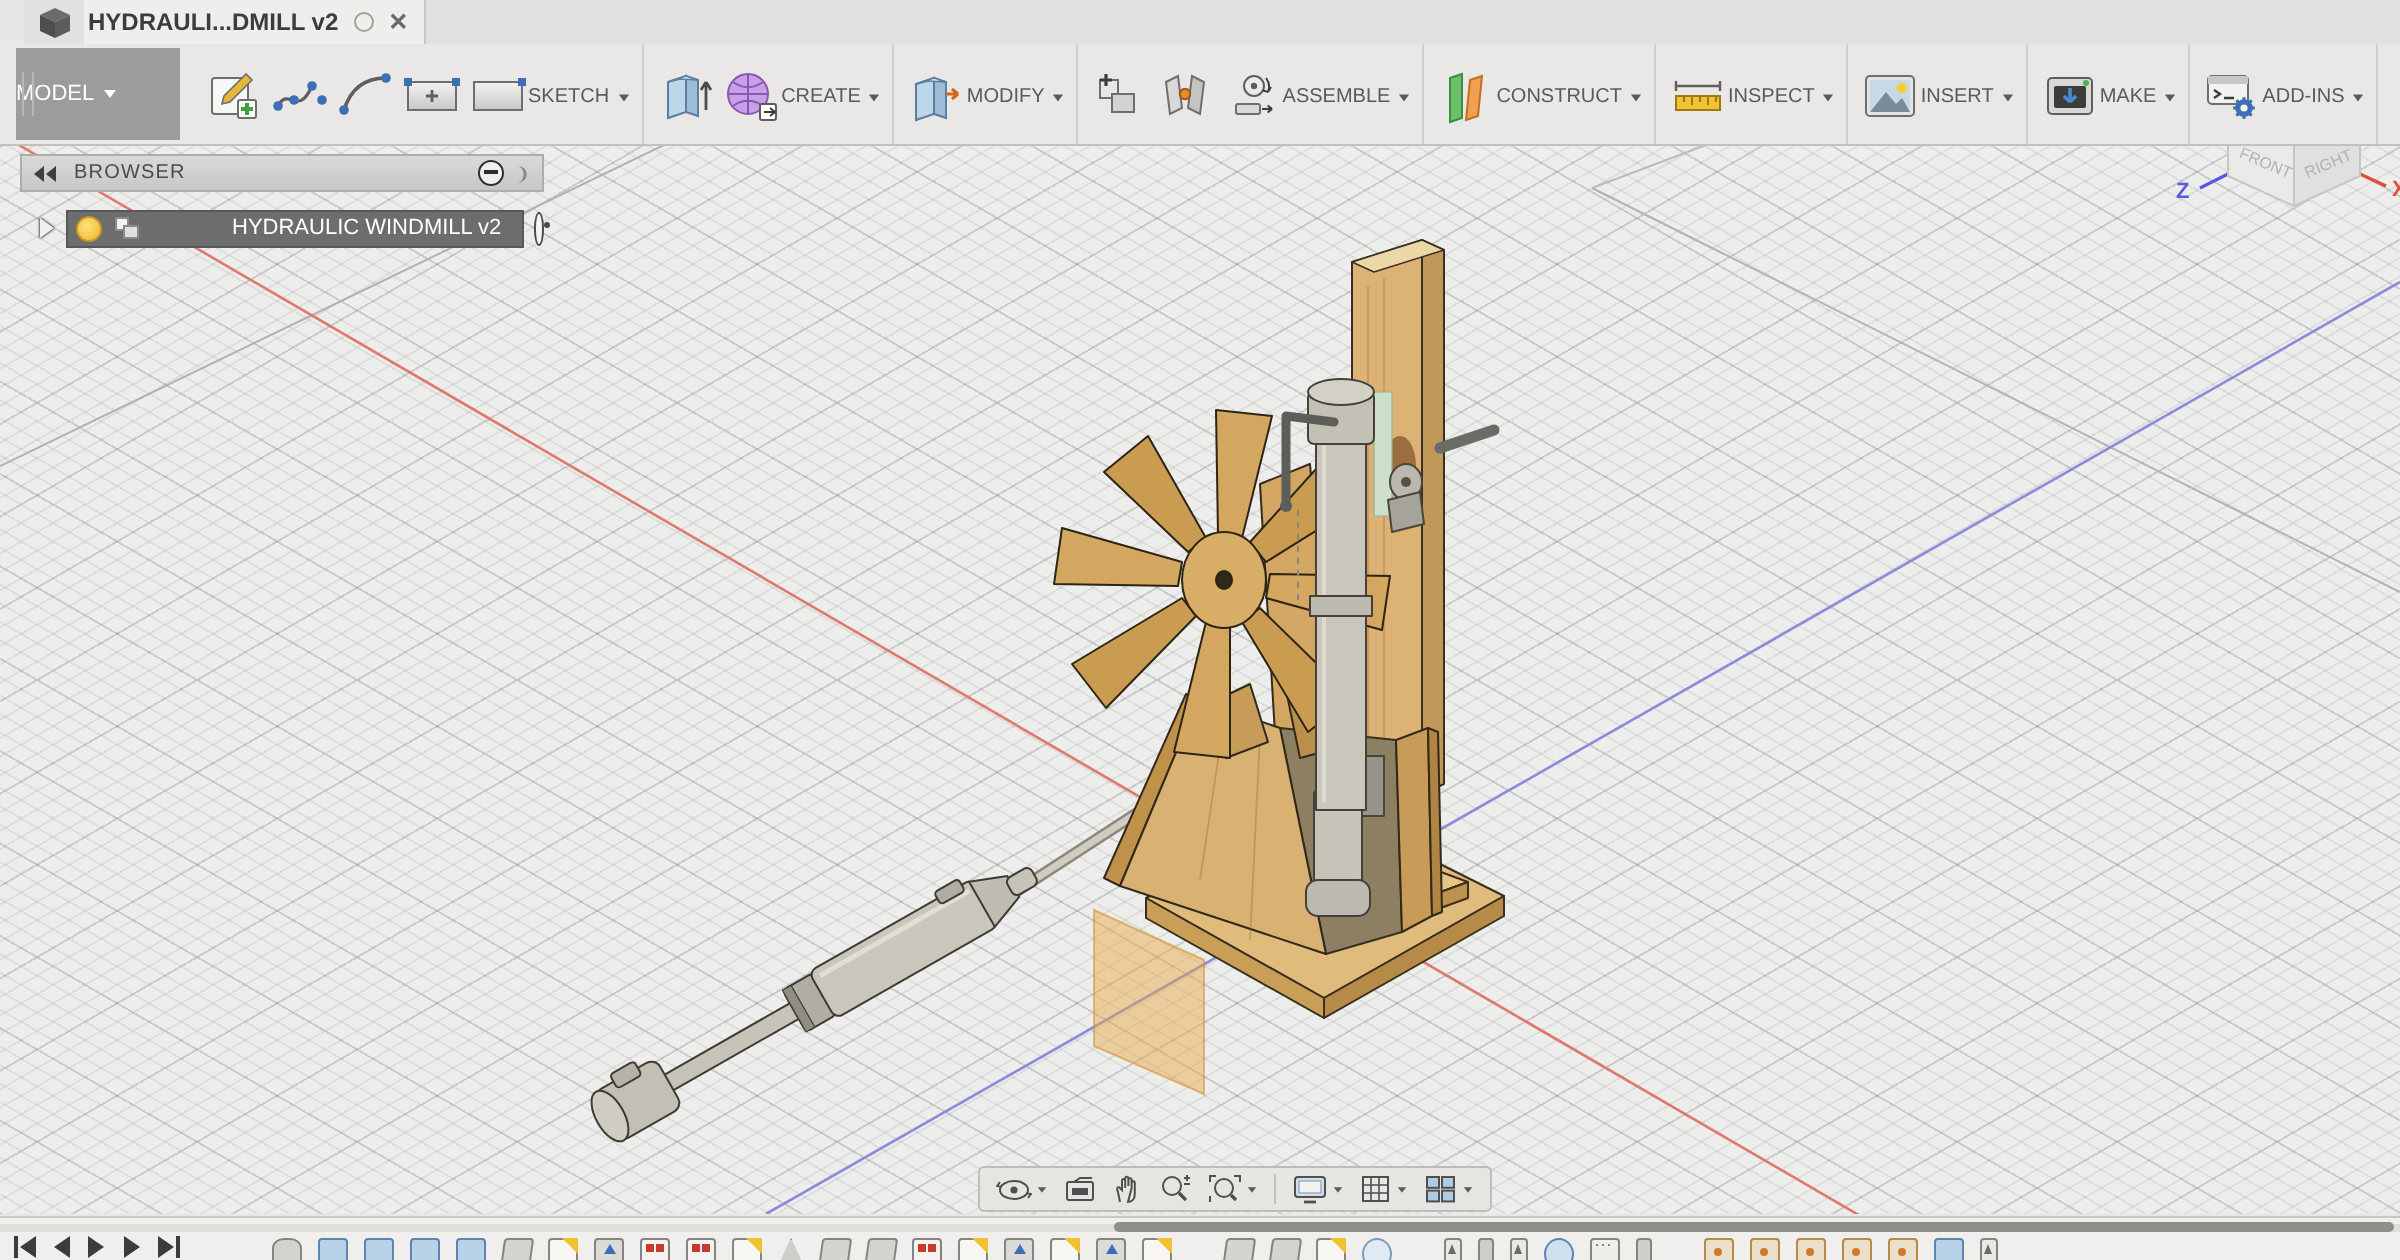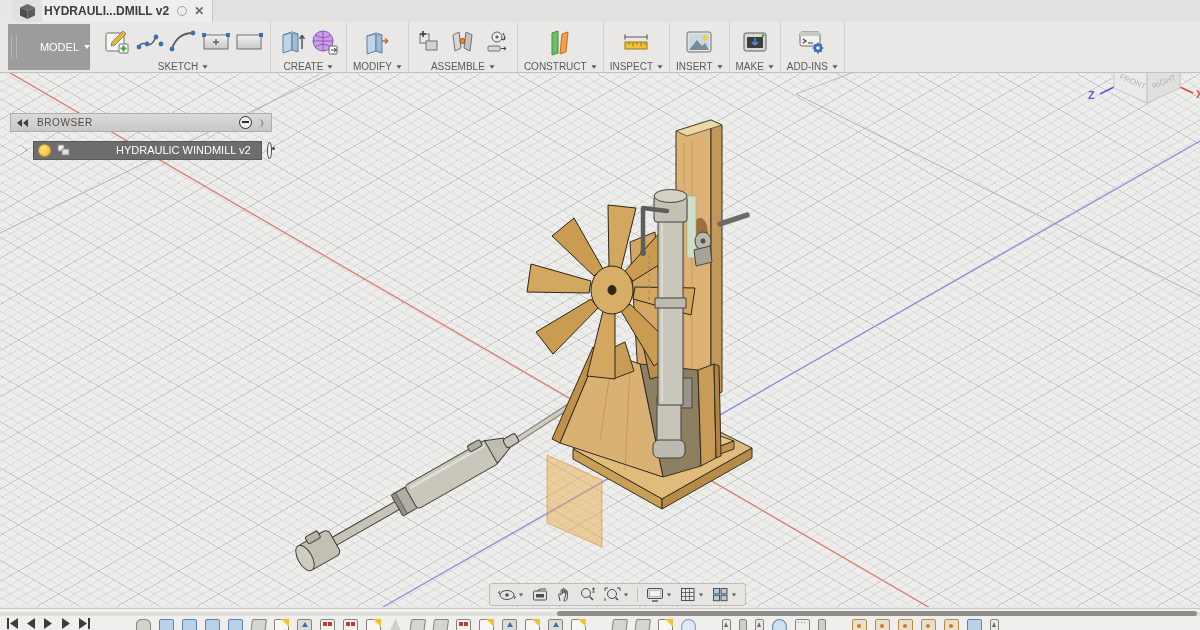--- a/index.html
+++ b/index.html
@@ -10,42 +10,42 @@
   }
   
   .tabbar{position:absolute;left:12px;top:0;width:1200px;height:22px;background:#e2e1df;border-bottom:1px solid #cfcecc;display:flex;align-items:center;}
   .appcube{width:17px;height:15px;margin:0 6px 0 7px;}
   .tab{display:flex;align-items:center;height:22px;padding:0 8px 0 2px;background:#efeeec;border-right:1px solid #c6c5c3;}
   .tab-title{font-size:12px;font-weight:bold;color:#3c3c3c;margin-right:8px;white-space:nowrap;}
   .tab-dot{width:8px;height:8px;border:1.5px solid #93a896;border-radius:50%;margin-right:7px;}
   .tab-close{font-size:12px;color:#6b6b6b;font-weight:bold;line-height:1;cursor:default;}
   
   .toolbar{position:absolute;left:0;top:22px;width:1200px;height:50px;background:#e9e8e6;border-bottom:1px solid #c2c1bf;display:flex;align-items:stretch;}
-  .model-btn{width:82px;margin:2px 6px 2px 8px;background:#9c9c9c;color:#fff;font-size:11px;display:flex;align-items:center;justify-content:flex-end;gap:5px;position:relative;}
+  .model-btn{width:82px;margin:2px 6px 2px 8px;background:#9c9c9c;color:#fff;font-size:11px;display:flex;align-items:center;justify-content:flex-start;gap:5px;position:relative;}
   .model-btn .grip{position:absolute;left:3px;top:12px;bottom:12px;width:4px;border-left:1px solid #b8b8b8;border-right:1px solid #b8b8b8;}
   .caret{display:inline-block;width:0;height:0;border-left:3.5px solid transparent;border-right:3.5px solid transparent;border-top:4px solid currentColor;}
-  .tgroup{display:flex;flex-direction:column;align-items:center;justify-content:flex-start;padding:2px 6px 0 6px;border-right:1px solid #d2d1cf;}
+  .tgroup{display:flex;flex-direction:row;align-items:center;justify-content:flex-start;padding:2px 6px 0 6px;border-right:1px solid #d2d1cf;}
   .tgroup .icons{display:flex;align-items:center;gap:3px;height:36px;}
   .tgroup .glabel{font-size:10px;color:#5a5a5a;display:flex;align-items:center;gap:4px;margin-top:1px;white-space:nowrap;}
   .tgroup .glabel .caret{border-top-color:#5a5a5a;transform:scale(.85);}
   .ticon{width:30px;height:32px;display:flex;align-items:center;justify-content:center;}
   .ticon.sel{background:#5e87a8;border-radius:2px;}
   
   .viewport{position:absolute;left:0;top:73px;width:1200px;height:534px;
     background-color:#ededeb;
     background-image:
       repeating-linear-gradient(30deg, rgba(90,90,88,.10) 0 1px, transparent 1px 8px),
       repeating-linear-gradient(150deg, rgba(90,90,88,.10) 0 1px, transparent 1px 8px),
       repeating-linear-gradient(30deg, rgba(80,80,78,.13) 0 1px, transparent 1px 40px),
       repeating-linear-gradient(150deg, rgba(80,80,78,.13) 0 1px, transparent 1px 40px);
   }
   .scene{position:absolute;left:0;top:0;width:1200px;height:534px;}
   
   .browser{position:absolute;left:10px;top:4px;width:262px;}
-  .browser-header{height:17px;background:linear-gradient(#dbd9d7,#cac8c6);border:1px solid #aeadab;display:flex;align-items:center;padding:0 6px;margin-top:36px;}
+  .browser-header{height:17px;background:linear-gradient(#dbd9d7,#cac8c6);border:1px solid #aeadab;display:flex;align-items:center;padding:0 6px;}
   .browser-title{font-size:10px;color:#4c4c4c;letter-spacing:.6px;margin-left:8px;flex:1;}
   .collapse-arrows{display:flex;}
   .collapse-arrows i{width:0;height:0;border-top:4px solid transparent;border-bottom:4px solid transparent;border-right:5px solid #3f3f3f;margin-right:1px;}
   .minus-circle{width:11px;height:11px;border:1.5px solid #2e2e2e;border-radius:50%;position:relative;background:#efefee;}
   .minus-circle::after{content:"";position:absolute;left:2px;right:2px;top:4.2px;height:1.6px;background:#2e2e2e;}
   .panel-chev{font-size:9px;color:#8a8a88;margin-left:5px;}
   .browser-row{display:flex;align-items:center;margin-top:9px;height:18px;}
   .expand-tri{width:0;height:0;border-top:5px solid transparent;border-bottom:5px solid transparent;border-left:7px solid #efefee;margin:0 6px 0 10px;filter:drop-shadow(0 0 .6px #444) drop-shadow(0 0 .4px #444);}
   .root-item{display:flex;align-items:center;background:#6d6d6d;border:1px solid #585858;height:17px;padding:0 10px 0 4px;}
   .bulb{width:11px;height:11px;background:radial-gradient(circle at 40% 35%, #ffe27a, #f0b428);border-radius:50%;margin-right:6px;border:1px solid #c79a27;}

